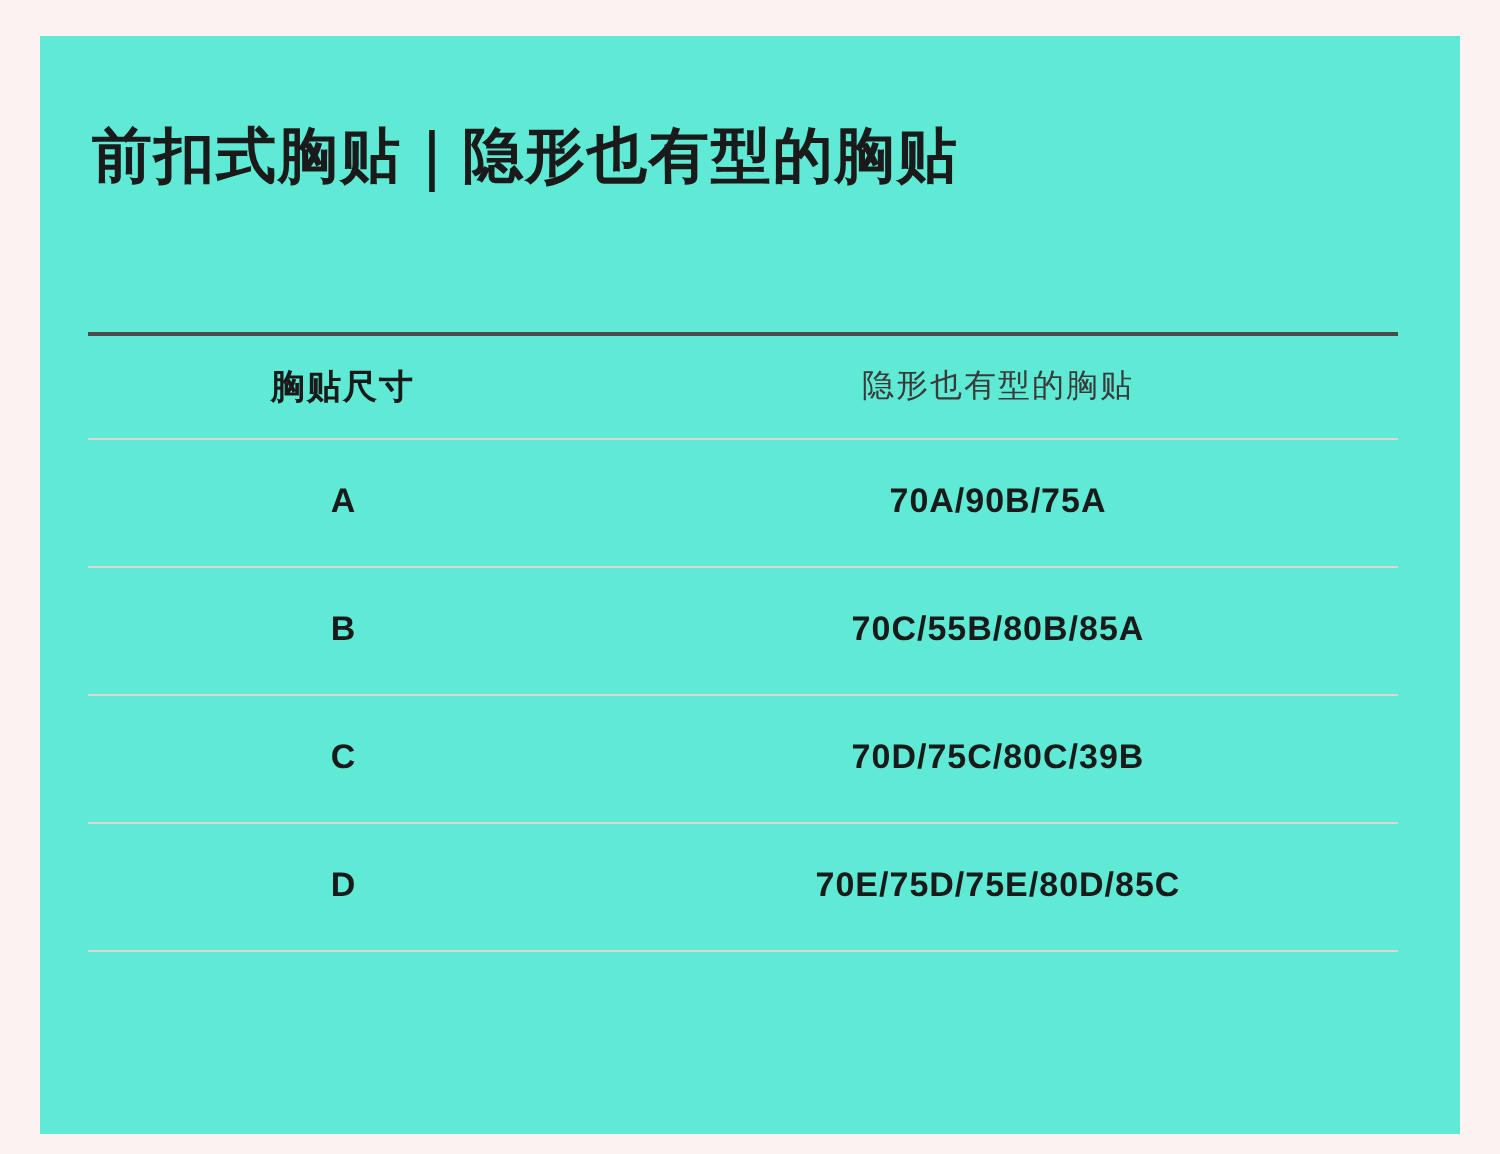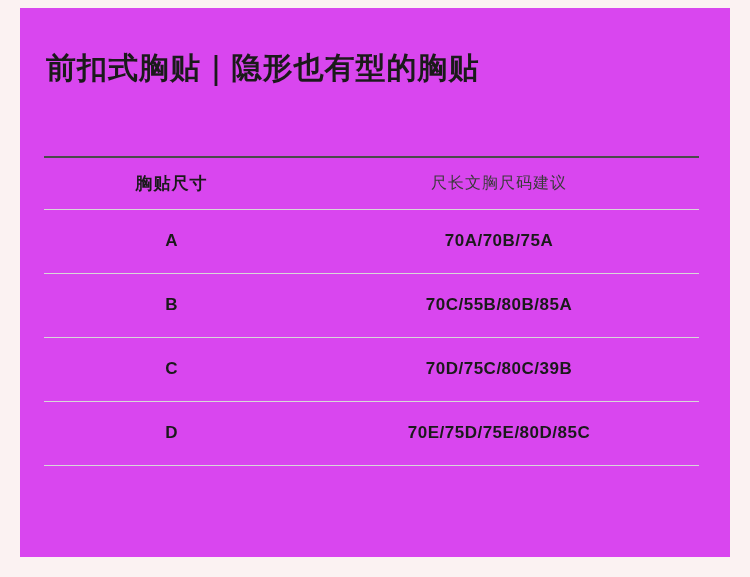--- a/index.html
+++ b/index.html
@@ -9,24 +9,24 @@
   body {
     width: 750px;
     height: 577px;
     background: #fbf2f2;
     font-family: "Liberation Sans", sans-serif;
     overflow: hidden;
   }
   .page {
     position: absolute;
     left: 20px;
-    top: 8px;
+    top: 18px;
     width: 710px;
     height: 549px;
-    background: #d946ef;
+    background: #5eead4;
     box-sizing: border-box;
   }
   .title {
     position: absolute;
     left: 26px;
     top: 40px;
     font-size: 30px;
     font-weight: bold;
     color: #1a1a1a;
     letter-spacing: 1px;
@@ -100,27 +100,27 @@
   <div class="title">前扣式胸贴｜隐形也有型的胸贴</div>
 
   <table class="size-table">
     <colgroup>
       <col class="col-left">
       <col class="col-right">
     </colgroup>
     <thead>
       <tr>
         <th class="head-left">胸贴尺寸</th>
-        <th class="head-right">尺长文胸尺码建议</th>
+        <th class="head-right">隐形也有型的胸贴</th>
       </tr>
     </thead>
     <tbody>
       <tr>
         <td class="cell-left">A</td>
-        <td class="cell-right">70A/70B/75A</td>
+        <td class="cell-right">70A/90B/75A</td>
       </tr>
       <tr>
         <td class="cell-left">B</td>
         <td class="cell-right">70C/55B/80B/85A</td>
       </tr>
       <tr>
         <td class="cell-left">C</td>
         <td class="cell-right">70D/75C/80C/39B</td>
       </tr>
       <tr>

